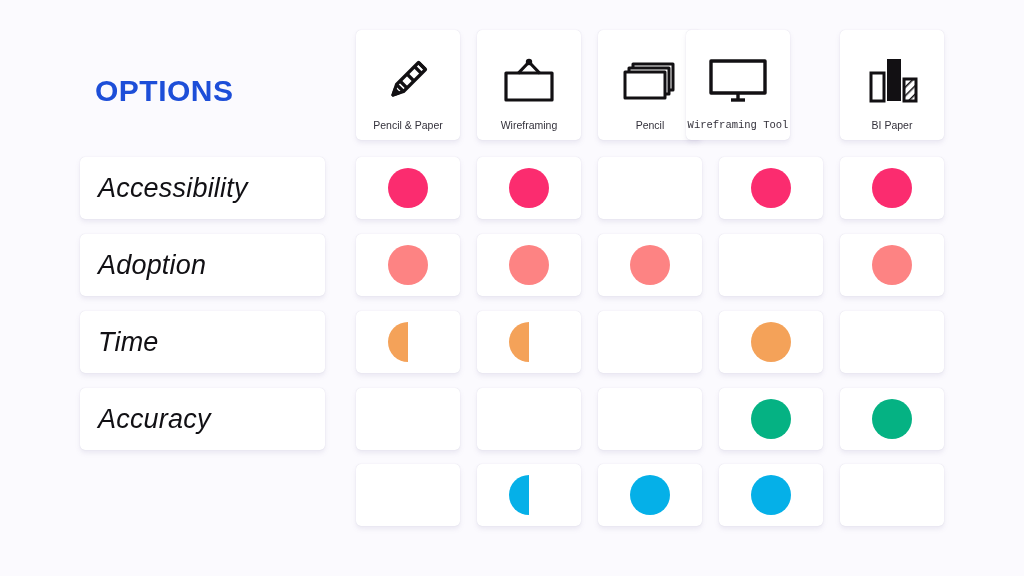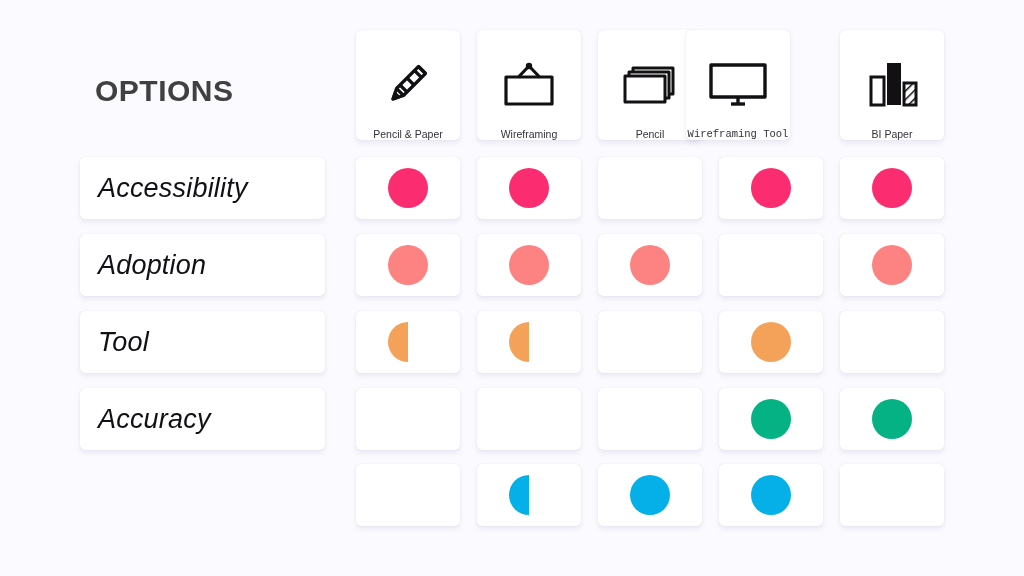--- a/index.html
+++ b/index.html
@@ -21,21 +21,21 @@
   }
 
   
   .title {
     position: absolute;
     left: 95px;
     top: 74px;
     font-size: 30px;
     font-weight: bold;
     letter-spacing: 0.5px;
-    color: #404040;
+    color: #1d4ed8;
   }
 
   
   .card {
     position: absolute;
     background: #FFFFFF;
     border-radius: 5px;
     box-shadow: 0 3px 5px rgba(120, 114, 160, 0.13),
                 0 0 1px rgba(120, 114, 160, 0.25);
   }
@@ -73,20 +73,21 @@
   .col-head .glyph {
     flex: 1 1 auto;
     display: flex;
     align-items: center;
     justify-content: center;
     width: 100%;
   }
   .col-head .cap {
     font-size: 10.5px;
     color: #33313B;
+    padding-bottom: 9px;
     white-space: nowrap;
   }
 
   
   .cell {
     width: 104px;
     height: 62px;
     display: flex;
     align-items: center;
     justify-content: center;
@@ -217,21 +218,21 @@
     <div class="dot" style="background:#FD8383;"></div>
   </div>
   <div class="card cell" style="left:719px; top:234px;">
     
   </div>
   <div class="card cell" style="left:840px; top:234px;">
     <div class="dot" style="background:#FD8383;"></div>
   </div>
 
   <div class="card row-label" style="top:311px;">
-    <span>Tool</span>
+    <span>Time</span>
   </div>
   <div class="card cell" style="left:356px; top:311px;">
     <div class="dot half" style="background:#F4A259;"></div>
   </div>
   <div class="card cell" style="left:477px; top:311px;">
     <div class="dot half" style="background:#F4A259;"></div>
   </div>
   <div class="card cell" style="left:598px; top:311px;">
     
   </div>

